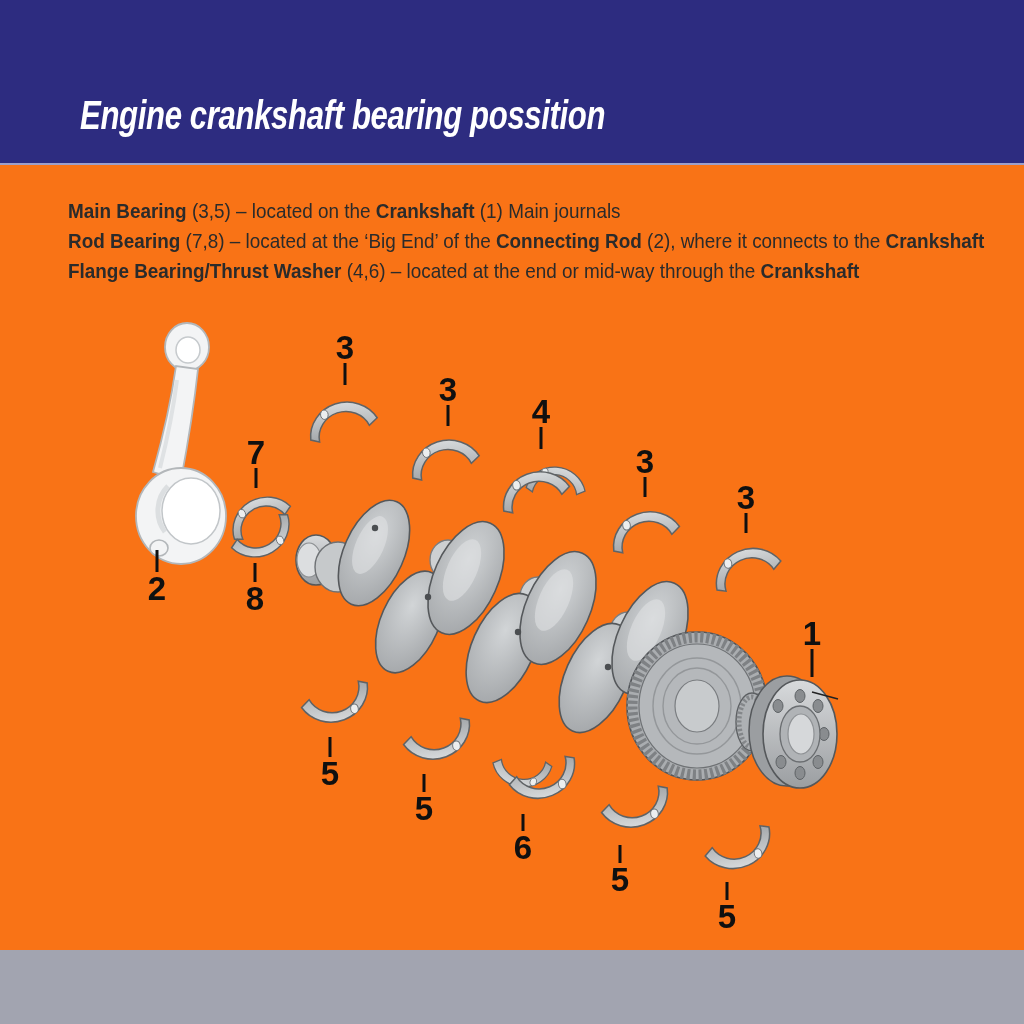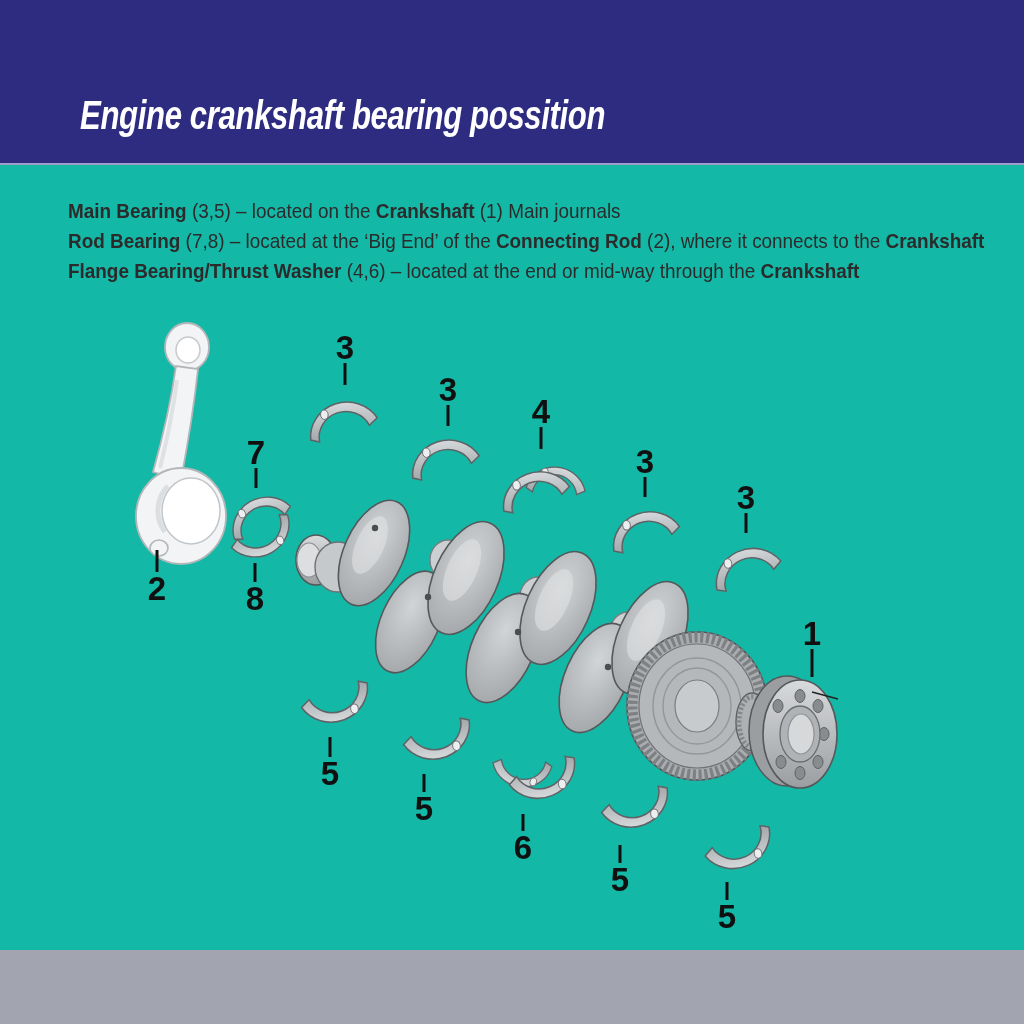--- a/index.html
+++ b/index.html
@@ -1,17 +1,17 @@
 <!DOCTYPE html>
 <html><head>
 <meta charset="utf-8">
 <style>
   html,body{margin:0;padding:0;background:#ffffff;}
   #page{position:relative;width:1024px;height:1024px;overflow:hidden;
-        font-family:"Liberation Sans",sans-serif;background:#14b8a6;}
+        font-family:"Liberation Sans",sans-serif;background:#f97316;}
 
   
   .header{position:absolute;left:0;top:0;width:1024px;height:163px;
           border-bottom:2px solid #9e9fc9;}
   .title{position:absolute;left:80px;top:93px;font-size:41px;font-weight:700;
          font-style:italic;color:#ffffff;white-space:nowrap;line-height:44px;
          transform:scaleX(.76);transform-origin:0 50%;letter-spacing:-.5px;}
 
   
   .desc{position:absolute;left:68px;top:196px;color:#2b2b2b;font-size:21px;}

